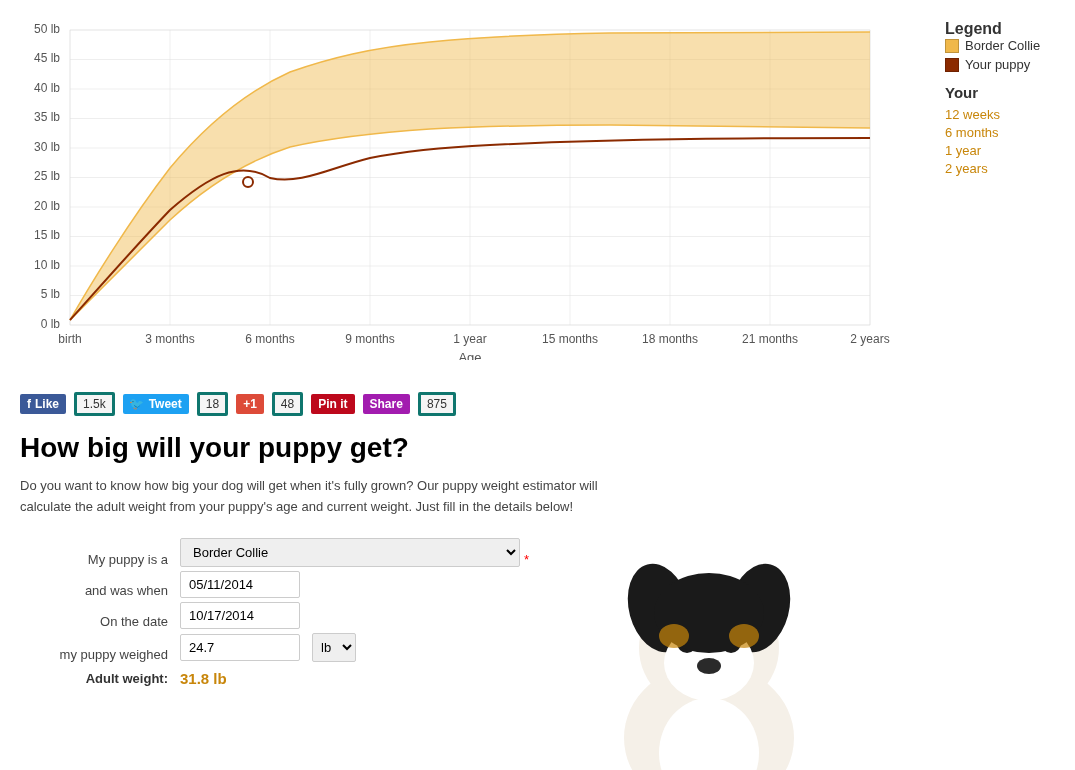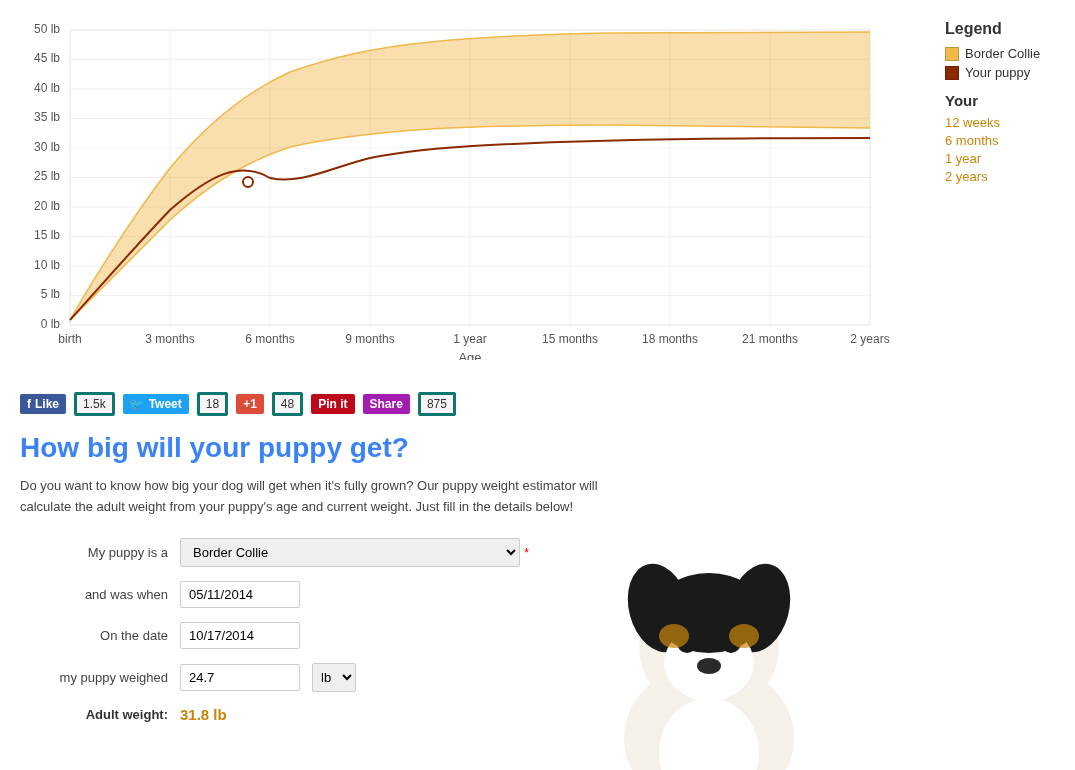--- a/index.html
+++ b/index.html
@@ -3,45 +3,45 @@
   <meta charset="utf-8">
   <style>
     * { box-sizing: border-box; margin: 0; padding: 0; }
     body { font-family: Arial, sans-serif; font-size: 13px; color: #333; background: #fff; width: 1075px; }
 
     .main-container { display: flex; padding: 10px 0; }
     .chart-area { flex: 1; padding: 10px 20px 10px 10px; }
     .legend-area { width: 130px; padding: 10px 10px 10px 0; }
 
     
-    .legend-title { font-size: 16px; font-weight: bold; margin-bottom: 8px; }
+    .legend-title { font-size: 16px; font-weight: bold; margin-bottom: 0; }
     .legend-item { display: flex; align-items: center; margin-bottom: 4px; font-size: 13px; }
     .legend-swatch { width: 14px; height: 14px; margin-right: 6px; border: 1px solid rgba(0,0,0,0.2); }
     .zoom-title { font-size: 15px; font-weight: bold; margin: 12px 0 6px 0; }
     .zoom-link { display: block; color: #c8860a; text-decoration: none; font-size: 13px; margin-bottom: 3px; cursor: pointer; }
     svg { display: block; }
 
     
     .social-bar { display: flex; align-items: center; gap: 8px; margin: 12px 0 16px 0; }
     .social-btn { display: inline-flex; align-items: center; gap: 4px; border: none; cursor: pointer; font-size: 12px; padding: 3px 7px; border-radius: 2px; font-weight: bold; }
     .fb-btn { background: #3b5998; color: #fff; }
     .tw-btn { background: #1da1f2; color: #fff; }
     .gp-btn { background: #dd4b39; color: #fff; }
     .pin-btn { background: #bd081c; color: #fff; }
     .sh-btn { background: #a21caf; color: #fff; justify-content: center; }
     .count-badge { background: #f5f5f5; border: 3px solid #0f766e; padding: 2px 6px; border-radius: 2px; font-size: 12px; color: #333; }
 
     
     .content-area { padding: 0 20px; max-width: 900px; }
-    h1 { font-size: 28px; font-weight: bold; margin-bottom: 12px; color: #3b82f6; }
+    h1 { font-size: 28px; font-weight: bold; margin-bottom: 12px; color: #000000; }
     .description { font-size: 13px; line-height: 1.6; margin-bottom: 20px; color: #444; max-width: 580px; }
 
     
     .form-section { max-width: 620px; }
-    .form-row { display: flex; align-items: center; margin-bottom: 14px; }
+    .form-row { display: flex; align-items: flex-end; margin-bottom: 4px; }
     .form-label { width: 160px; text-align: right; padding-right: 12px; font-size: 13px; color: #444; }
     .form-control { border: 1px solid #ccc; padding: 5px 8px; font-size: 13px; border-radius: 2px; }
     select.form-control { width: 340px; }
     input.form-control { width: 120px; }
     .required-star { color: red; margin-left: 4px; }
     .weight-row { display: flex; align-items: center; gap: 12px; }
     .unit-select { border: 1px solid #ccc; padding: 5px 4px; font-size: 13px; border-radius: 2px; }
 
     .adult-weight-row { display: flex; align-items: center; margin-top: 8px; }
     .adult-label { width: 160px; text-align: right; padding-right: 12px; font-weight: bold; font-size: 13px; }

